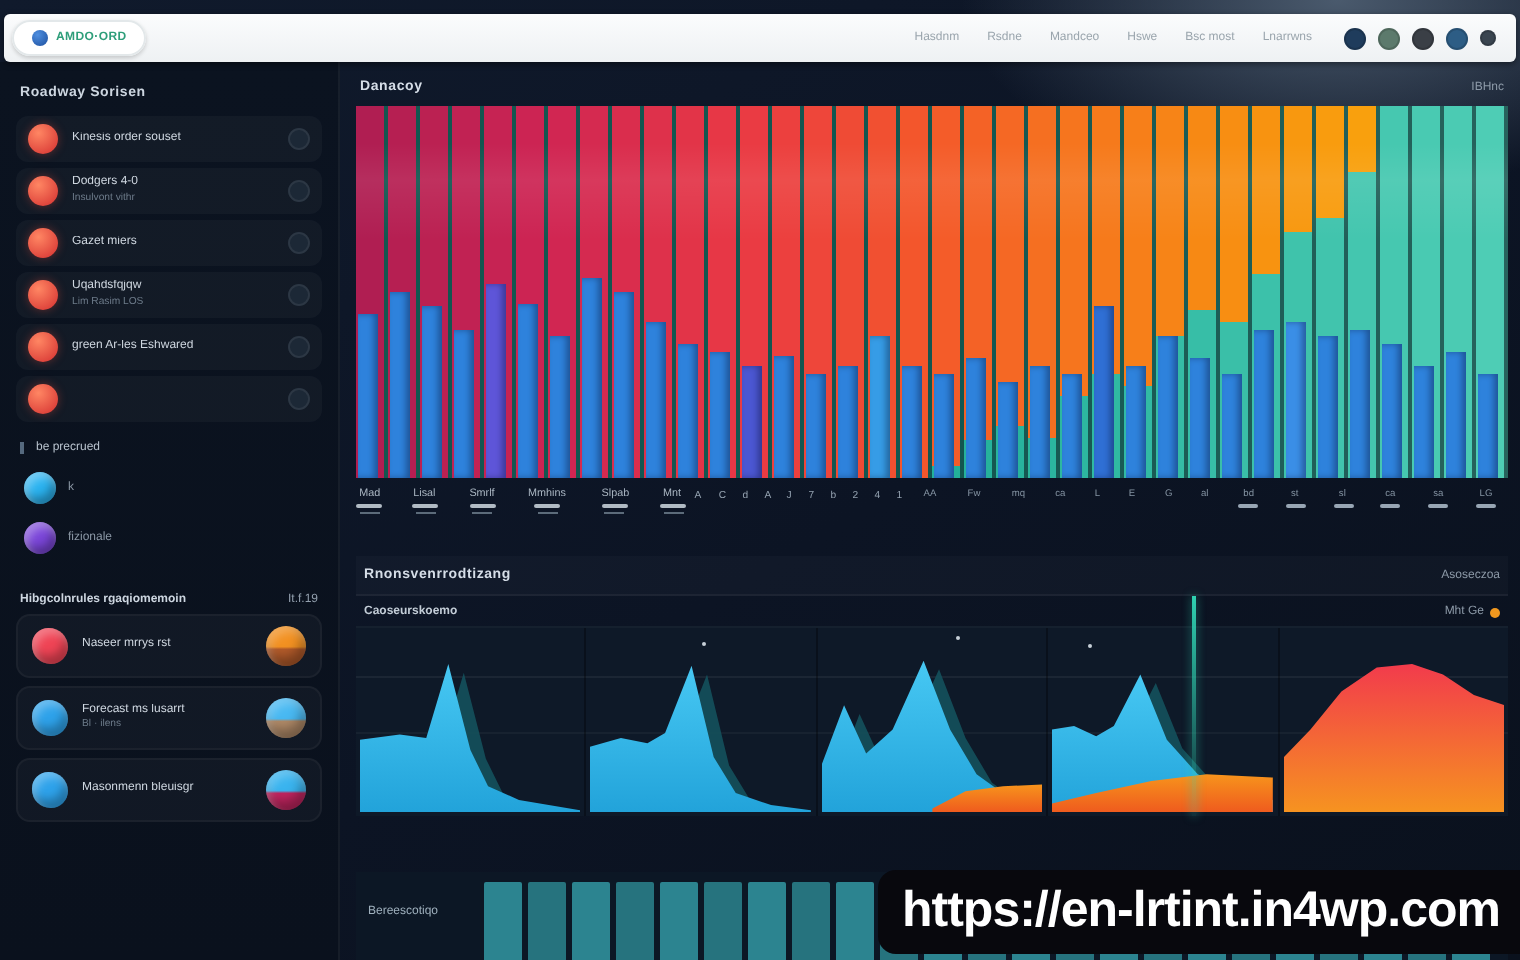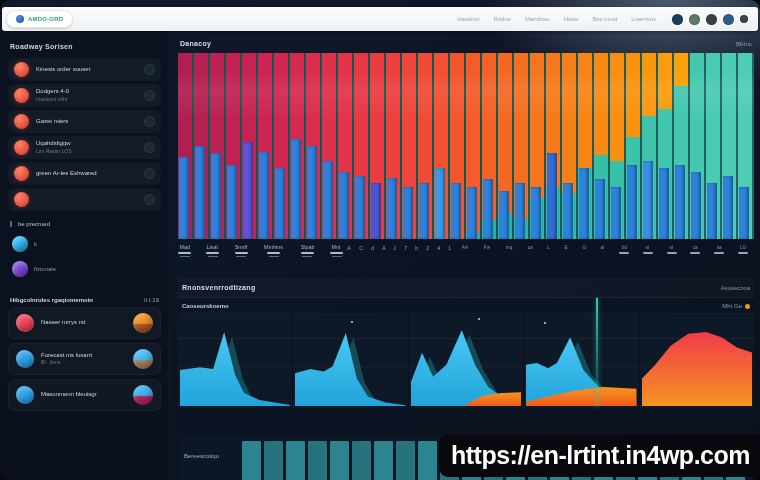--- a/index.html
+++ b/index.html
@@ -2,21 +2,20 @@
 <html><head>
 <meta charset="utf-8">
 <style>
   html,body{margin:0;padding:0;background:#05080d;}
   .screen{
     position:relative;width:760px;height:480px;overflow:hidden;
     font-family:"Liberation Sans",sans-serif;
     background:
       radial-gradient(55% 45% at 88% 0%, #4a5a6d 0%, rgba(74,90,109,0) 45%),
       linear-gradient(150deg,#101a2c 0%,#0c1424 55%,#0a111d 100%);
-    border-radius: 10px;
   }
   
   .topbar{position:absolute;top:7px;left:2px;right:2px;height:24px;
     background:linear-gradient(#fbfcfd,#eef1f3);border-radius:3px;
     display:flex;align-items:center;box-shadow:0 1px 3px rgba(0,0,0,.45);z-index:5;}
   .brand-pill{display:flex;align-items:center;gap:4px;background:#fff;border-radius:10px;
     height:18px;padding:0 10px;margin-left:4px;
     box-shadow:0 1px 2px rgba(0,0,0,.18), inset 0 0 0 1px #e3e8ea;}
   .brand-dot{width:8px;height:8px;border-radius:50%;
     background:radial-gradient(circle at 35% 30%,#4f8fe0,#1d4f9e);}

